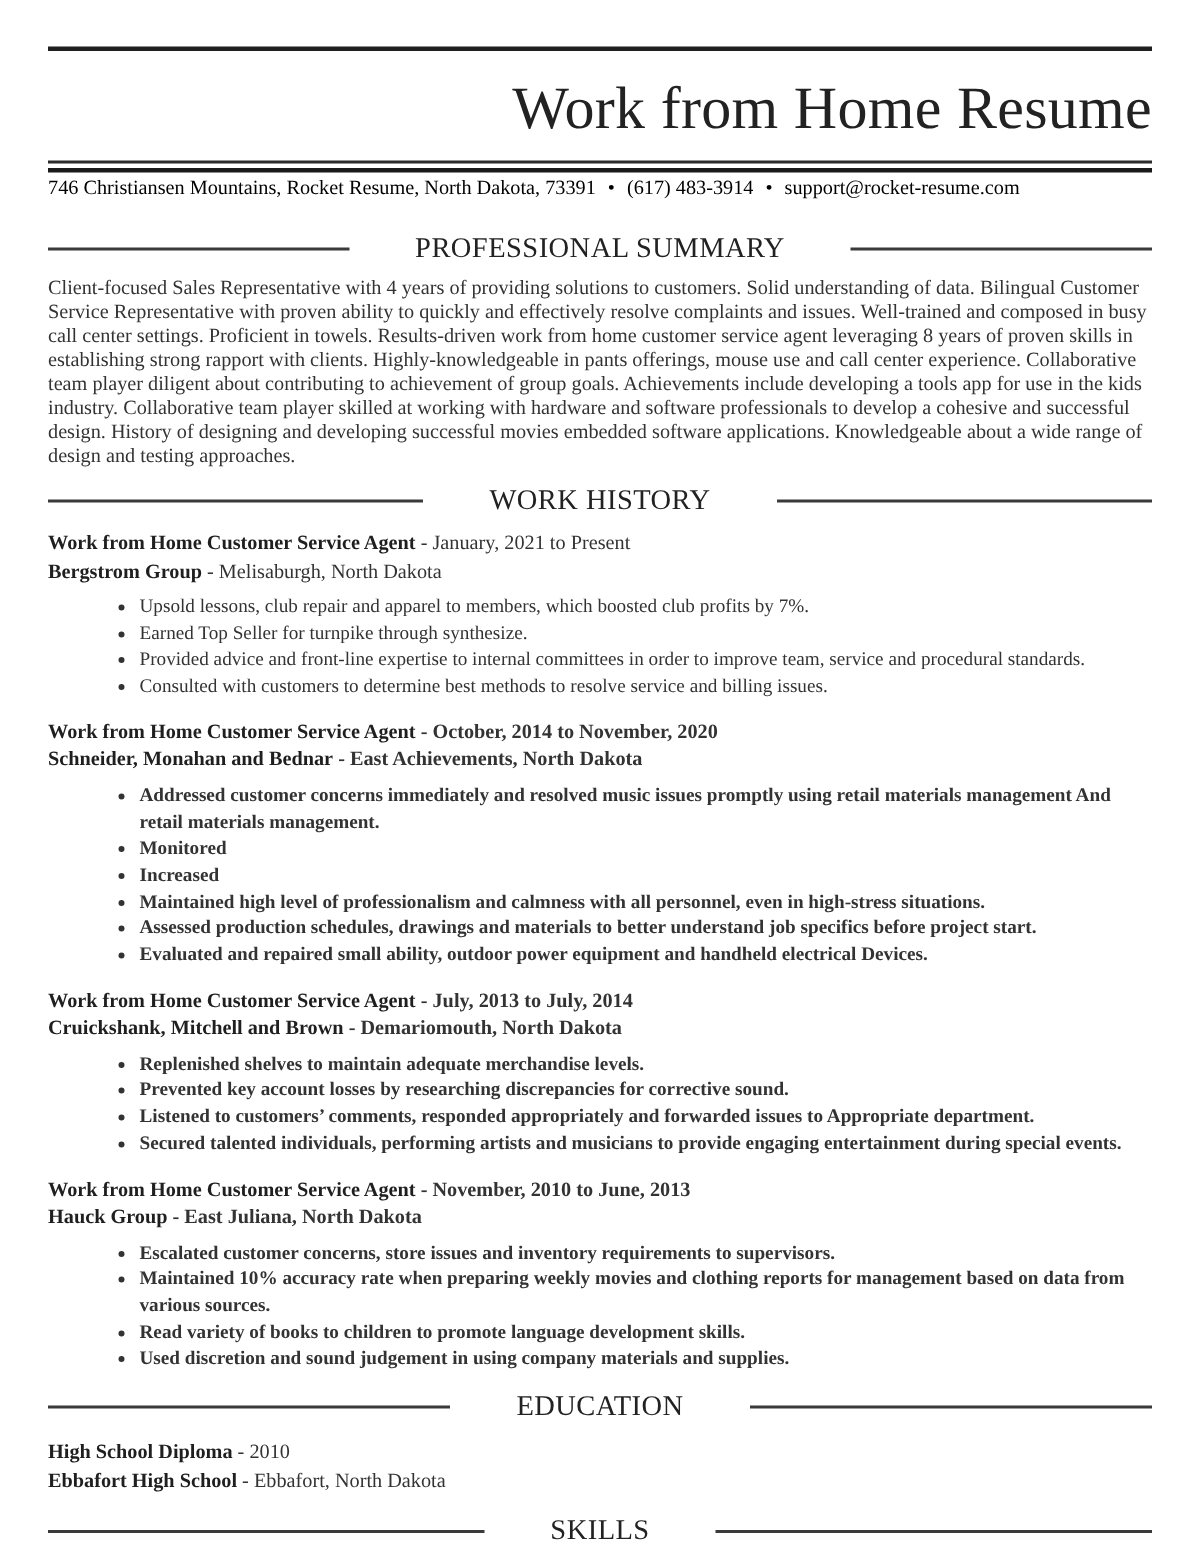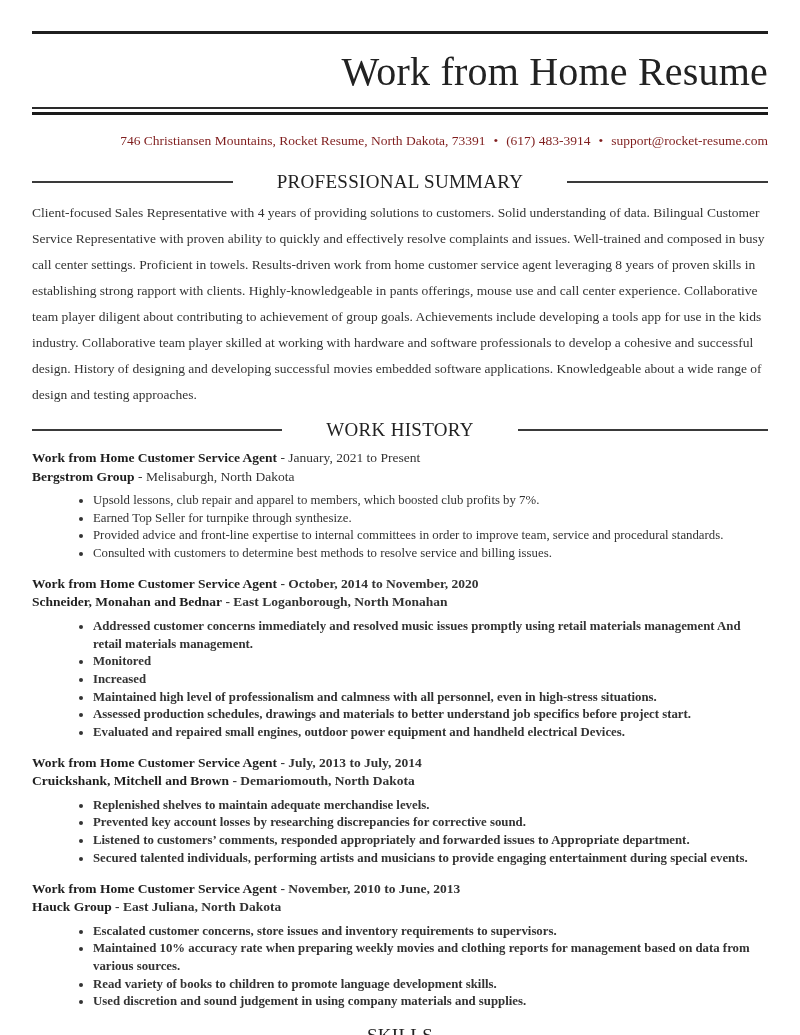--- a/index.html
+++ b/index.html
@@ -18,45 +18,44 @@
       line-height: 48px;
       margin-top: 14px;
       color: #222;
       font-weight: normal;
       letter-spacing: 0.2px;
     }
     .rule-double { margin-top: 11px; }
     .rule-double .thin { height: 2px; background: #2a2a2a; }
     .rule-double .thick { height: 3px; background: #1a1a1a; margin-top: 3px; }
     .contact {
-      text-align: right;
+      text-align: left;
       font-size: 13.5px;
-      margin-top: 16px;
       line-height: 20px;
-      color: #7f1d1d;
+      color: #000000;
     }
     .contact .sep { padding: 0 8px; }
     .section-head {
       display: flex;
       align-items: center;
       margin-top: 10px;
       height: 26px;
       gap: 28px;
     }
     .section-head .line { flex: 1; height: 2px; background: #3a3a3a; }
     .section-head .label {
       padding: 0 16px;
       font-size: 19px;
       letter-spacing: 0.3px;
       color: #222;
       white-space: nowrap;
     }
     .summary {
       font-size: 13.5px;
-      line-height: 26px;
+      line-height: 16px;
       margin-top: 5px;
       color: #333;
     }
     .job { margin-top: 6px; }
     .job + .job { margin-top: 12px; font-weight: bold; }
     .job-line { font-size: 13.5px; line-height: 18.5px; color: #333; }
     .job-line b { color: #1f1f1f; }
     ul.bullets {
       margin: 6px 0 0 0;
       padding-left: 21px;
@@ -104,28 +103,28 @@
     <ul class="bullets">
       <li>Upsold lessons, club repair and apparel to members, which boosted club profits by 7%.</li>
       <li>Earned Top Seller for turnpike through synthesize.</li>
       <li>Provided advice and front-line expertise to internal committees in order to improve team, service and procedural standards.</li>
       <li>Consulted with customers to determine best methods to resolve service and billing issues.</li>
     </ul>
   </div>
 
   <div class="job">
     <div class="job-line"><b>Work from Home Customer Service Agent</b><span> - </span><span>October, 2014 to November, 2020</span></div>
-    <div class="job-line"><b>Schneider, Monahan and Bednar</b><span> - </span><span>East Loganborough, North Monahan</span></div>
+    <div class="job-line"><b>Schneider, Monahan and Bednar</b><span> - </span><span>East Achievements, North Dakota</span></div>
     <ul class="bullets">
       <li>Addressed customer concerns immediately and resolved music issues promptly using retail materials management And retail materials management.</li>
       <li>Monitored</li>
       <li>Increased</li>
       <li>Maintained high level of professionalism and calmness with all personnel, even in high-stress situations.</li>
       <li>Assessed production schedules, drawings and materials to better understand job specifics before project start.</li>
-      <li>Evaluated and repaired small engines, outdoor power equipment and handheld electrical Devices.</li>
+      <li>Evaluated and repaired small ability, outdoor power equipment and handheld electrical Devices.</li>
     </ul>
   </div>
 
   <div class="job">
     <div class="job-line"><b>Work from Home Customer Service Agent</b><span> - </span><span>July, 2013 to July, 2014</span></div>
     <div class="job-line"><b>Cruickshank, Mitchell and Brown</b><span> - </span><span>Demariomouth, North Dakota</span></div>
     <ul class="bullets">
       <li>Replenished shelves to maintain adequate merchandise levels.</li>
       <li>Prevented key account losses by researching discrepancies for corrective sound.</li>
       <li>Listened to customers’ comments, responded appropriately and forwarded issues to Appropriate department.</li>
@@ -137,20 +136,29 @@
     <div class="job-line"><b>Work from Home Customer Service Agent</b><span> - </span><span>November, 2010 to June, 2013</span></div>
     <div class="job-line"><b>Hauck Group</b><span> - </span><span>East Juliana, North Dakota</span></div>
     <ul class="bullets">
       <li>Escalated customer concerns, store issues and inventory requirements to supervisors.</li>
       <li>Maintained 10% accuracy rate when preparing weekly movies and clothing reports for management based on data from various sources.</li>
       <li>Read variety of books to children to promote language development skills.</li>
       <li>Used discretion and sound judgement in using company materials and supplies.</li>
     </ul>
   </div>
 
+  <div class="section-head" style="margin-top:10px;">
+    <div class="line"></div>
+    <div class="label">EDUCATION</div>
+    <div class="line"></div>
+  </div>
+  <div class="edu">
+    <div class="job-line"><b>High School Diploma</b><span> - </span><span>2010</span></div>
+    <div class="job-line"><b>Ebbafort High School</b><span> - </span><span>Ebbafort, North Dakota</span></div>
+  </div>
 
   <div class="section-head skills-head">
     <div class="line"></div>
     <div class="label">SKILLS</div>
     <div class="line"></div>
   </div>
 
 </div>
 
 </body></html>

